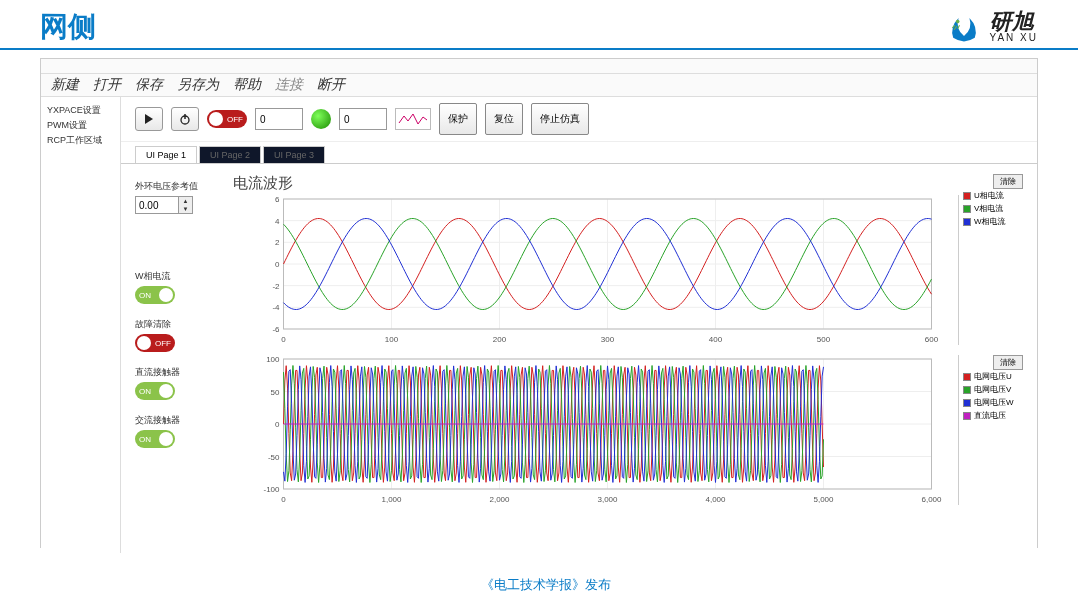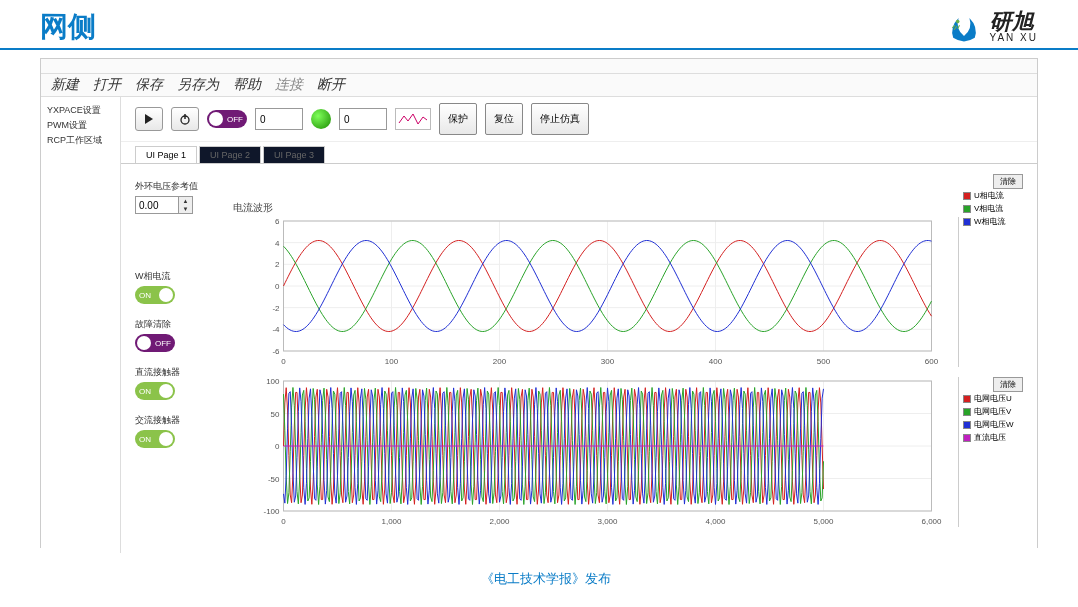--- a/index.html
+++ b/index.html
@@ -17,50 +17,50 @@
   .menubar span { cursor: default; }
   .menubar .sel { color: #888; }
   .body { display: flex; height: calc(100% - 32px); }
   .sidebar { width: 80px; border-right: 1px solid #ddd; padding: 6px; font-size: 9px; background: #fff; }
   .sidebar div { padding: 1px 0; color: #333; }
   .main { flex: 1; background: #fff; display: flex; flex-direction: column; }
   .toolbar { display: flex; align-items: center; gap: 8px; padding: 6px 14px; border-bottom: 1px solid #eee; }
   .tbtn { width: 28px; height: 24px; border: 1px solid #999; background: linear-gradient(#fff,#e8e8e8); border-radius: 3px; display: flex; align-items: center; justify-content: center; font-size: 12px; }
   .toggle { width: 40px; height: 18px; border-radius: 9px; background: #ffb000; color: #fff; font-size: 8px; display: flex; align-items: center; padding: 0 4px; position: relative; }
   .toggle.on { background: #8bc34a; justify-content: flex-start; }
-  .toggle.off { background: #701a75; justify-content: flex-end; }
+  .toggle.off { background: #b91c1c; justify-content: flex-end; }
   .toggle::after { content: ''; width: 14px; height: 14px; border-radius: 50%; background: #fff; position: absolute; top: 2px; }
   .toggle.on::after { right: 2px; }
   .toggle.off::after { left: 2px; }
   .numbox { width: 48px; height: 22px; border: 1px solid #999; background: #fff; font-size: 10px; padding: 0 4px; display: flex; align-items: center; }
   .led { width: 20px; height: 20px; border-radius: 50%; background: radial-gradient(circle at 35% 35%, #7fff5a, #1a8a00); }
   .sparkline { width: 36px; height: 22px; border: 1px solid #bbb; display: flex; align-items: center; justify-content: center; }
   .txtbtn { height: 22px; padding: 15px 8px; border: 1px solid #888; background: linear-gradient(#fff,#e8e8e8); font-size: 10px; display: flex; align-items: center; border-radius: 2px; }
   .tabs { display: flex; gap: 2px; padding: 4px 14px 0; font-size: 9px; }
   .tab { padding: 3px 10px; border: 1px solid #ccc; border-bottom: none; background: #0f172a; color: #666; }
   .tab.active { background: #fff; color: #000; }
   .content { flex: 1; border-top: 1px solid #ccc; display: flex; padding: 10px 14px; gap: 12px; overflow: hidden; }
   .left-controls { width: 86px; display: flex; flex-direction: column; gap: 14px; padding-top: 6px; }
   .ctrl-group { font-size: 9px; color: #333; }
   .ctrl-group .lbl { margin-bottom: 3px; display: block; text-align: left; }
   .spinner { display: flex; border: 1px solid #999; width: 58px; height: 18px; font-size: 9px; }
   .spinner input { border: none; width: 42px; padding: 0 3px; font-size: 10px; }
   .spinner .arrows { width: 14px; border-left: 1px solid #999; display: flex; flex-direction: column; font-size: 6px; }
   .spinner .arrows span { flex: 1; text-align: center; line-height: 8px; background: #eee; }
   .charts { flex: 1; display: flex; flex-direction: column; gap: 6px; }
   .chart-wrap { display: flex; gap: 4px; }
-  .chart-title { font-size: 10px; color: #444; margin-bottom: 2px; margin-top: 27px; }
+  .chart-title { font-size: 15px; color: #444; margin-bottom: 2px; }
   .chart-area { flex: 1; position: relative; }
   .chart-svg { width: 100%; border-right: 1px solid #ccc; }
   .legend { width: 60px; font-size: 8px; }
   .legend-hdr { text-align: right; }
   .legend-hdr button { font-size: 8px; padding: 1px 6px; border: 1px solid #999; background: #eee; border-radius: 0; }
   .legend-item { display: flex; align-items: center; gap: 3px; padding: 1px 0; }
   .legend-sw { width: 8px; height: 8px; border: 1px solid #888; }
-  .footer { position: absolute; bottom: 19px; left: 0; right: 0; text-align: center; font-size: 13px; color: #0a7cc7; margin-left: 14px; }
+  .footer { position: absolute; bottom: 13px; left: 0; right: 0; text-align: center; font-size: 13px; color: #0a7cc7; margin-left: 14px; }
 </style>
 </head>
 <body>
 
 <div class="header">
   <div class="title">网侧</div>
   <div class="logo">
     <svg class="logo-icon" viewBox="0 0 40 40">
       <path d="M8 32 Q4 20 14 10 Q10 22 20 30 Q30 22 26 10 Q36 20 32 32 Q20 40 8 32 Z" fill="#0a7cc7"></path>
       <circle cx="13" cy="14" r="2" fill="#6ab04c"></circle>

